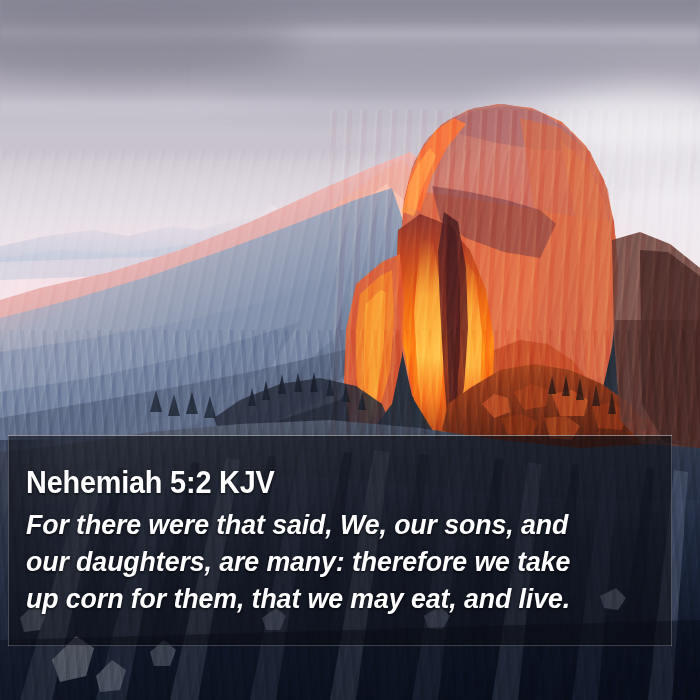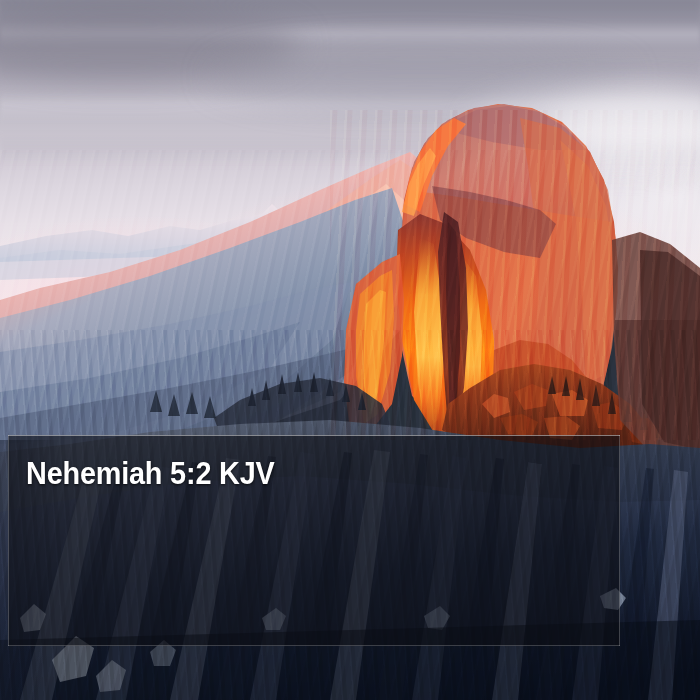--- a/index.html
+++ b/index.html
@@ -102,28 +102,28 @@
         rgba(255,255,255,0) 15px);
     mix-blend-mode:overlay;
     opacity:.9;
     pointer-events:none;
   }
 
   
   .caption {
     position:absolute;
     left:8px; top:435px;
-    width:612px; height:211px;
+    width:664px; height:211px;
     background: rgba(12,14,20,.60);
     box-shadow:
       inset 0 1px 0 rgba(255,255,255,.45),
       inset 1px 0 0 rgba(255,255,255,.22),
       inset -1px 0 0 rgba(255,255,255,.22),
       inset 0 -1px 0 rgba(255,255,255,.20);
-    padding:20px 14px 0 18px;
+    padding:29px 14px 0 18px;
   }
   .caption-title {
     color:#ffffff;
     font-family:"Liberation Sans Narrow","Liberation Sans", sans-serif;
     font-weight:bold;
     font-size:31px;
     letter-spacing:-.2px;
     line-height:38px;
     transform: scaleX(.93);
     transform-origin: left center;
@@ -407,15 +407,20 @@
       <path d="M0,440 L60,440 L40,700 L0,700 Z" fill="url(#gShadowLeft)" opacity=".6"></path>
     </svg>
   </div>
 
   <div class="tex-streaks"></div>
   <div class="tex-streaks2"></div>
   <div class="tex-dome"></div>
 
   <div class="caption">
     <div class="caption-title">Nehemiah 5:2 KJV</div>
+    <div class="caption-body">
+      <div class="verse-line">For there were that said, We, our sons, and</div>
+      <div class="verse-line">our daughters, are many: therefore we take</div>
+      <div class="verse-line">up corn for them, that we may eat, and live.</div>
+    </div>
   </div>
 
 </div>
 
 </body></html>

